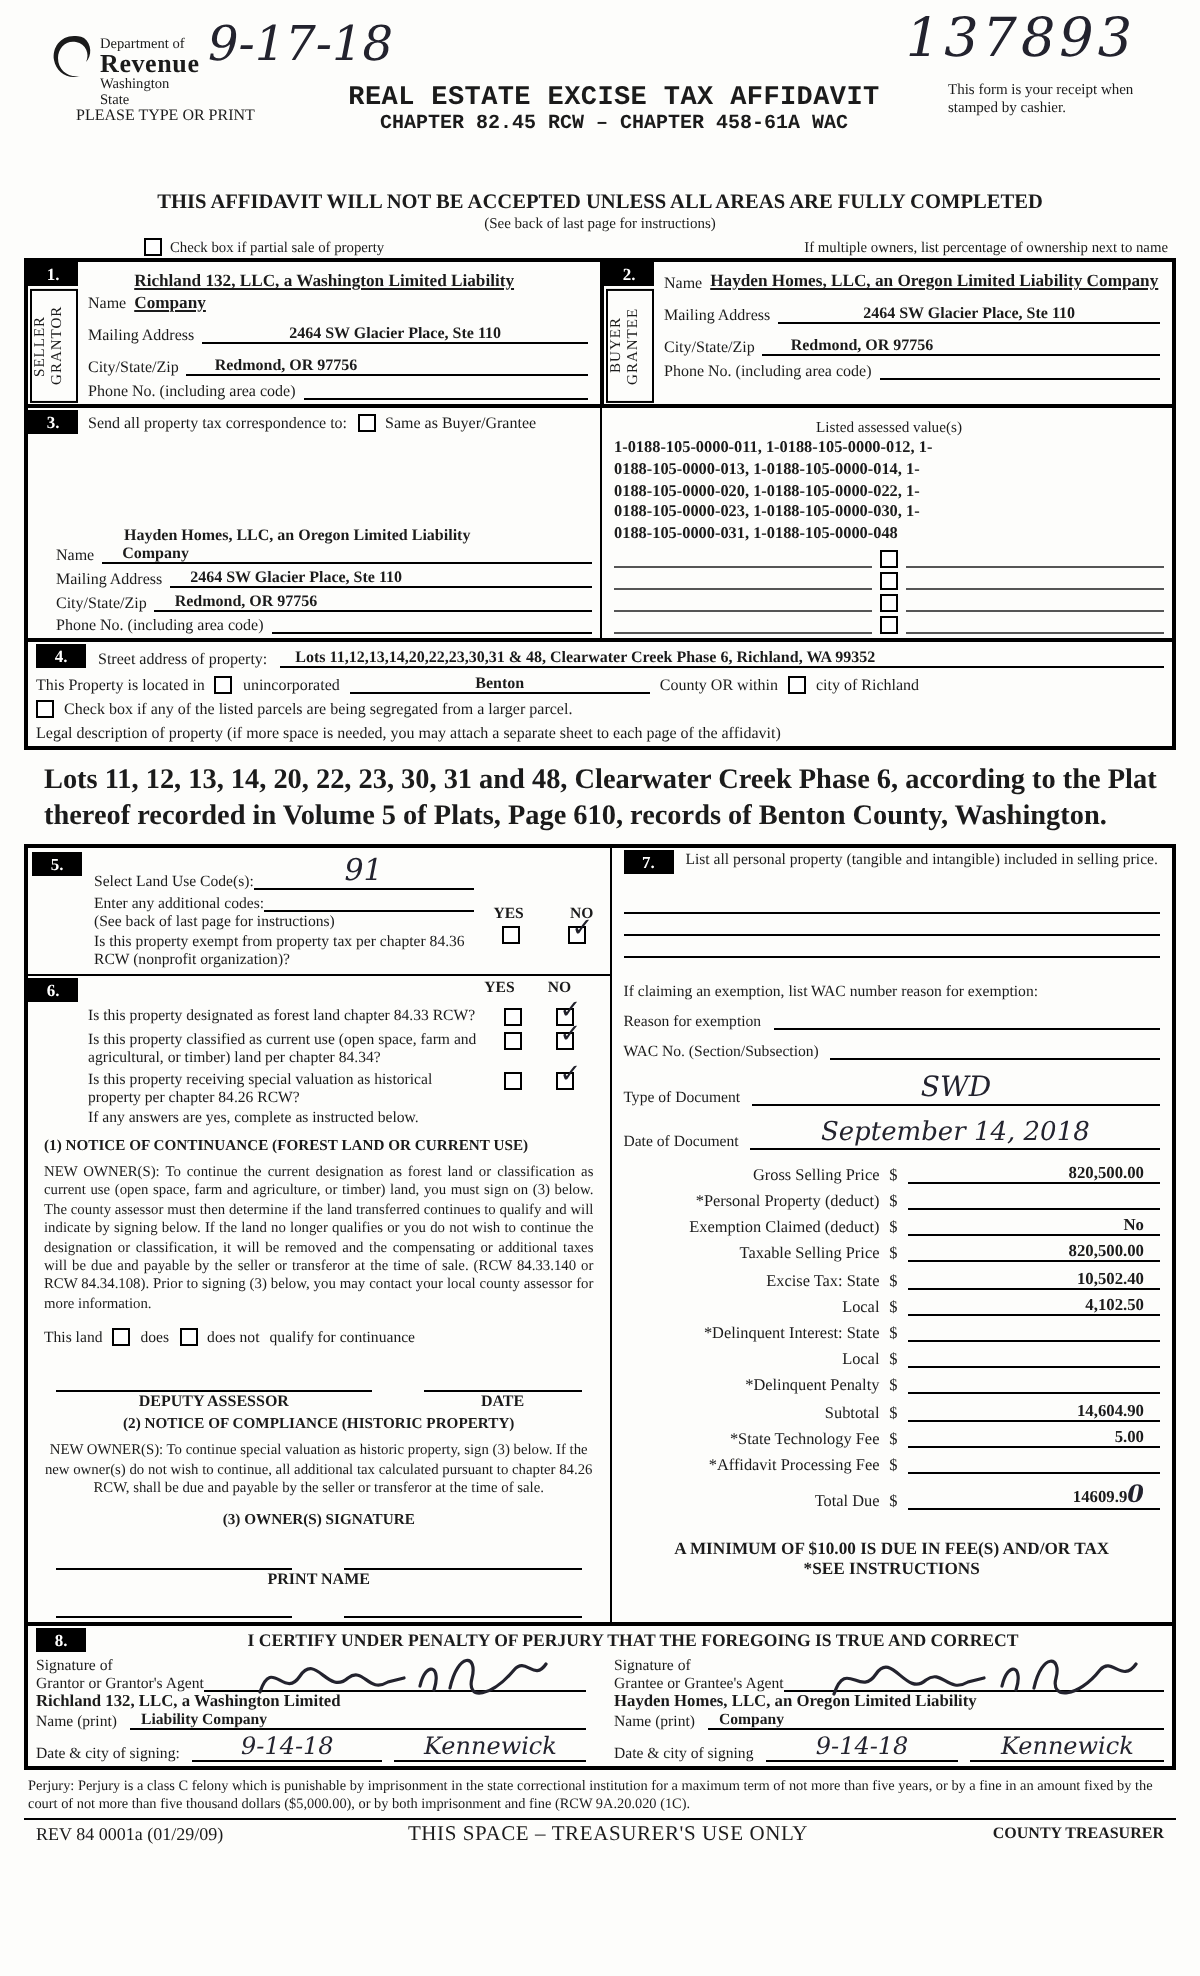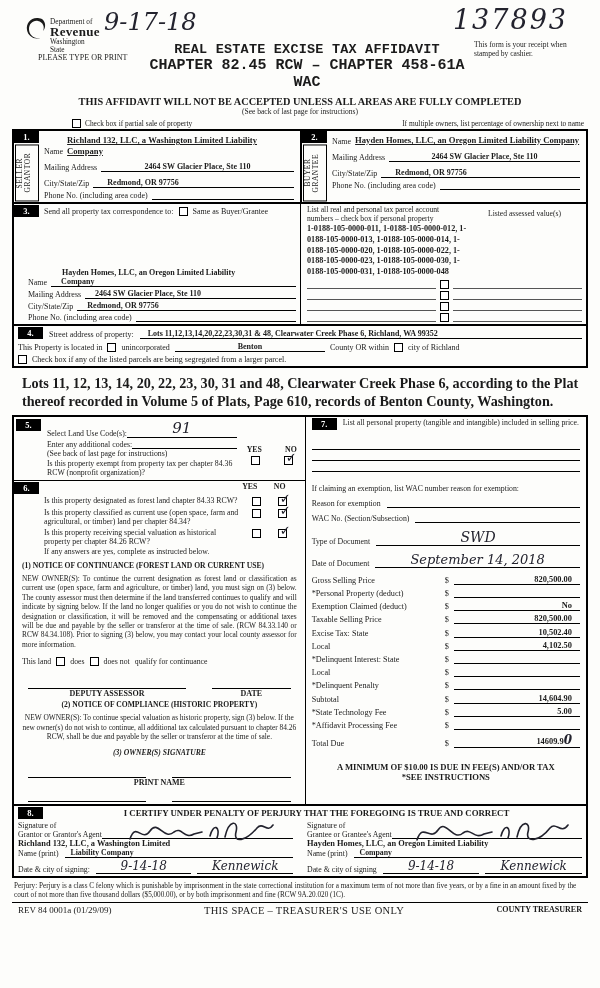--- a/index.html
+++ b/index.html
@@ -16,21 +16,21 @@
   .row { display:flex; align-items:flex-end; }
   
   .hdr { position:relative; height:88px; }
   .logo { position:absolute; left:18px; top:12px; width:70px; font-size:6.5px; line-height:1; }
   .logo .swirl { position:absolute; left:-6px; top:-2px; }
   .logo .rev { font-size:13px; font-weight:bold; letter-spacing:.3px; }
   .stampdate { position:absolute; left:92px; top:2px; font-size:24px; }
   .rcptnum { position:absolute; right:20px; top:-2px; font-size:27px; letter-spacing:2px; }
   .title-blk { position:absolute; left:130px; top:36px; width:330px; text-align:center;font-family:Liberation Mono, monospace; }
   .title-blk h1 { font-size:13.5px; letter-spacing:.2px; }
-  .title-blk .sub { font-size:15px; font-weight:bold; }
+  .title-blk .sub { font-size:10px; font-weight:bold; }
   .receipt-note { position:absolute; right:14px; top:34px; width:100px; font-size:7.5px; line-height:1.25; }
   .typeprint { position:absolute; left:26px; top:47px; font-size:8px; }
   .warn { text-align:center; font-weight:bold; font-size:10.3px; margin-top:2px; }
   .warn-sub { text-align:center; font-size:7.5px; }
   .toprow { display:flex; justify-content:space-between; font-size:7.4px; margin:3px 4px 1px 60px; }
   .toprow .left { display:flex; gap:4px; align-items:center; }
   
   .boxes12 { display:flex; border:2px solid #000; }
   .pbox { width:50%; display:flex; }
   .pbox + .pbox { border-left:2px solid #000; }
@@ -68,21 +68,21 @@
   .qrow .qtxt { flex:1; padding-right:8px; }
   .qrow .qboxes { display:flex; gap:17px; padding-right:12px; padding-top:1px; }
   .notice { padding:4px 8px 0 8px; text-align:justify; font-size:7.4px; line-height:1.28; }
   .noticettl { font-weight:bold; text-align:left; font-size:7.6px; padding:5px 8px 0 8px; }
   .qualify { display:flex; gap:5px; align-items:center; padding:8px 8px 0 8px; }
   .siglines { display:flex; gap:26px; padding:18px 14px 0 14px; }
   .siglab { display:flex; gap:26px; padding:0 14px; font-weight:bold; font-size:8px; }
   .ctr { text-align:center; }
   
   .mrow { display:flex; align-items:flex-end; margin-top:3.2px; }
-  .mlabel { width:128px; flex:none; font-size:8.2px; }
+  .mlabel { width:128px; text-align:right; flex:none; font-size:8.2px; }
   .dollar { width:14px; text-align:center; flex:none; font-size:8.2px; }
   .mfill { flex:1; border-bottom:1px solid #000; text-align:right; font-size:8.4px; padding-right:8px; min-height:10px; }
   .exline { display:flex; align-items:flex-end; margin-top:6px; }
   
   .sec8 { border:2px solid #000; border-top:none; padding:1px 4px 2px 4px; }
   .cert { display:flex; gap:8px; align-items:center; }
   .cert .txt { flex:1; text-align:center; font-weight:bold; font-size:8.8px; }
   .sigzone { display:flex; gap:14px; margin-top:2px; }
   .sighalf { width:50%; font-size:7.8px; position:relative; }
   .sigrow { display:flex; align-items:flex-end; }
@@ -206,21 +206,20 @@
           <span class="fill val" style="padding-left:10px;">Redmond, OR 97756</span>
           </div>
         <div class="fld" style="margin-top:2px;">
             <span class="lab">Phone No. (including area code)</span>
           <span class="fill"></span>
           </div>
       </div>
     </div>
     <div class="sec3-right">
       <div class="parcel-hdr">
-        <span style="width:160px;">List all real and personal tax parcel account numbers – check box if personal property</span>
         <span style="flex:1; text-align:center; padding-top:4px;">Listed assessed value(s)</span>
       </div>
       <div class="parcels">1-0188-105-0000-011, 1-0188-105-0000-012, 1-0188-105-0000-013, 1-0188-105-0000-014, 1-0188-105-0000-020, 1-0188-105-0000-022, 1-0188-105-0000-023, 1-0188-105-0000-030, 1-0188-105-0000-031, 1-0188-105-0000-048</div>
       <div style="margin-top:auto;">
         <div class="pline">
             <span class="fill"></span>
             <span class="cb"></span>
             <span class="fill"></span>
           </div>
         <div class="pline">
@@ -254,20 +253,21 @@
       <span>unincorporated</span>
       <span class="fill ctr b" style="max-width:150px;">Benton</span>
       <span>County OR  within</span>
       <span class="cb"></span>
       <span>city of Richland</span>
     </div>
     <div class="chkline">
       <span class="cb"></span>
       <span>Check box if any of the listed parcels are being segregated from a larger parcel.</span>
     </div>
+    <div style="margin-top:3px;">Legal description of property (if more space is needed, you may attach a separate sheet to each page of the affidavit)</div>
   </div>
 
   <div class="legal">Lots 11, 12, 13, 14, 20, 22, 23, 30, 31 and 48, Clearwater Creek Phase 6, according to the Plat thereof recorded in Volume 5 of Plats, Page 610, records of Benton County, Washington.</div>
 
   <div class="cols567">
 
     <div class="col-l">
       <div class="s5top">
         <span class="tab">5.</span>
         <div class="landuse">
@@ -350,21 +350,21 @@
         <span class="fill" style="flex:2;"></span>
         <span class="fill" style="flex:1;"></span>
       </div>
       <div class="siglab">
         <span style="flex:2; text-align:center;">DEPUTY ASSESSOR</span>
         <span style="flex:1; text-align:center;">DATE</span>
       </div>
 
       <div class="noticettl ctr" style="text-align:center; padding-top:2px;">(2) NOTICE OF COMPLIANCE (HISTORIC PROPERTY)</div>
       <div class="notice ctr" style="text-align:center;">NEW OWNER(S):  To continue special valuation as historic property, sign (3) below.  If the new owner(s) do not wish to continue, all additional tax calculated pursuant to chapter 84.26 RCW, shall be due and payable by the seller or transferor at the time of sale.</div>
-      <div class="noticettl ctr" style="padding-top:6px;font-style:italic;">(3)  OWNER(S) SIGNATURE</div>
+      <div class="noticettl ctr" style="padding-top:6px;">(3)  OWNER(S) SIGNATURE</div>
 
       <div class="siglines" style="padding-top:20px;">
         <span class="fill"></span>
         <span class="fill"></span>
       </div>
       <div class="siglab">
         <span style="flex:1; text-align:center;">PRINT NAME</span>
       </div>
       <div class="siglines" style="padding-top:14px;">
         <span class="fill"></span>

